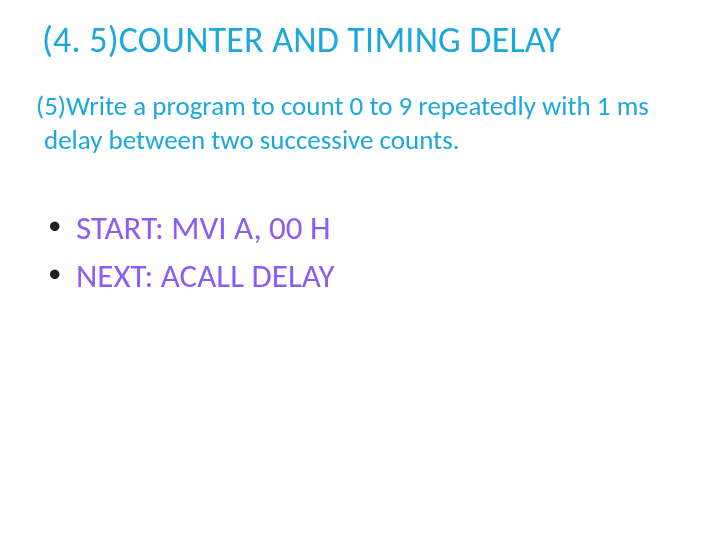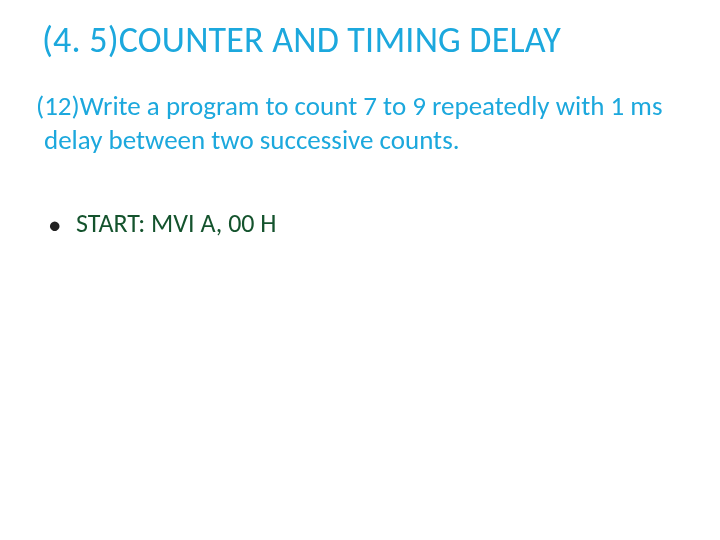--- a/index.html
+++ b/index.html
@@ -34,36 +34,37 @@
     padding-left: 8px;
     text-indent: -8px;
   }
   ul.code-list {
     list-style: none;
     margin: 0;
     padding: 0 0 0 8px;
   }
   ul.code-list li {
     position: relative;
-    color: #14532d;
-    font-size: 26px;
+    color: #8b5cf6;
+    font-size: 33px;
     line-height: 1.45;
     padding-left: 32px;
   }
   ul.code-list li::before {
     content: "•";
     position: absolute;
     left: 4px;
     top: 0;
     color: #222222;
     font-size: 27px;
   }
 </style>
 </head>
 <body>
 
 <div class="slide">
   <h1 class="title">(4. 5)COUNTER AND TIMING DELAY</h1>
-  <p class="body-text">(12)Write a program to count 7 to 9 repeatedly with 1 ms delay between two successive counts.</p>
+  <p class="body-text">(5)Write a program to count 0 to 9 repeatedly with 1 ms delay between two successive counts.</p>
   <ul class="code-list">
     <li>START: MVI A, 00 H</li>
+    <li>NEXT: ACALL DELAY</li>
   </ul>
 </div>
 
 </body></html>

